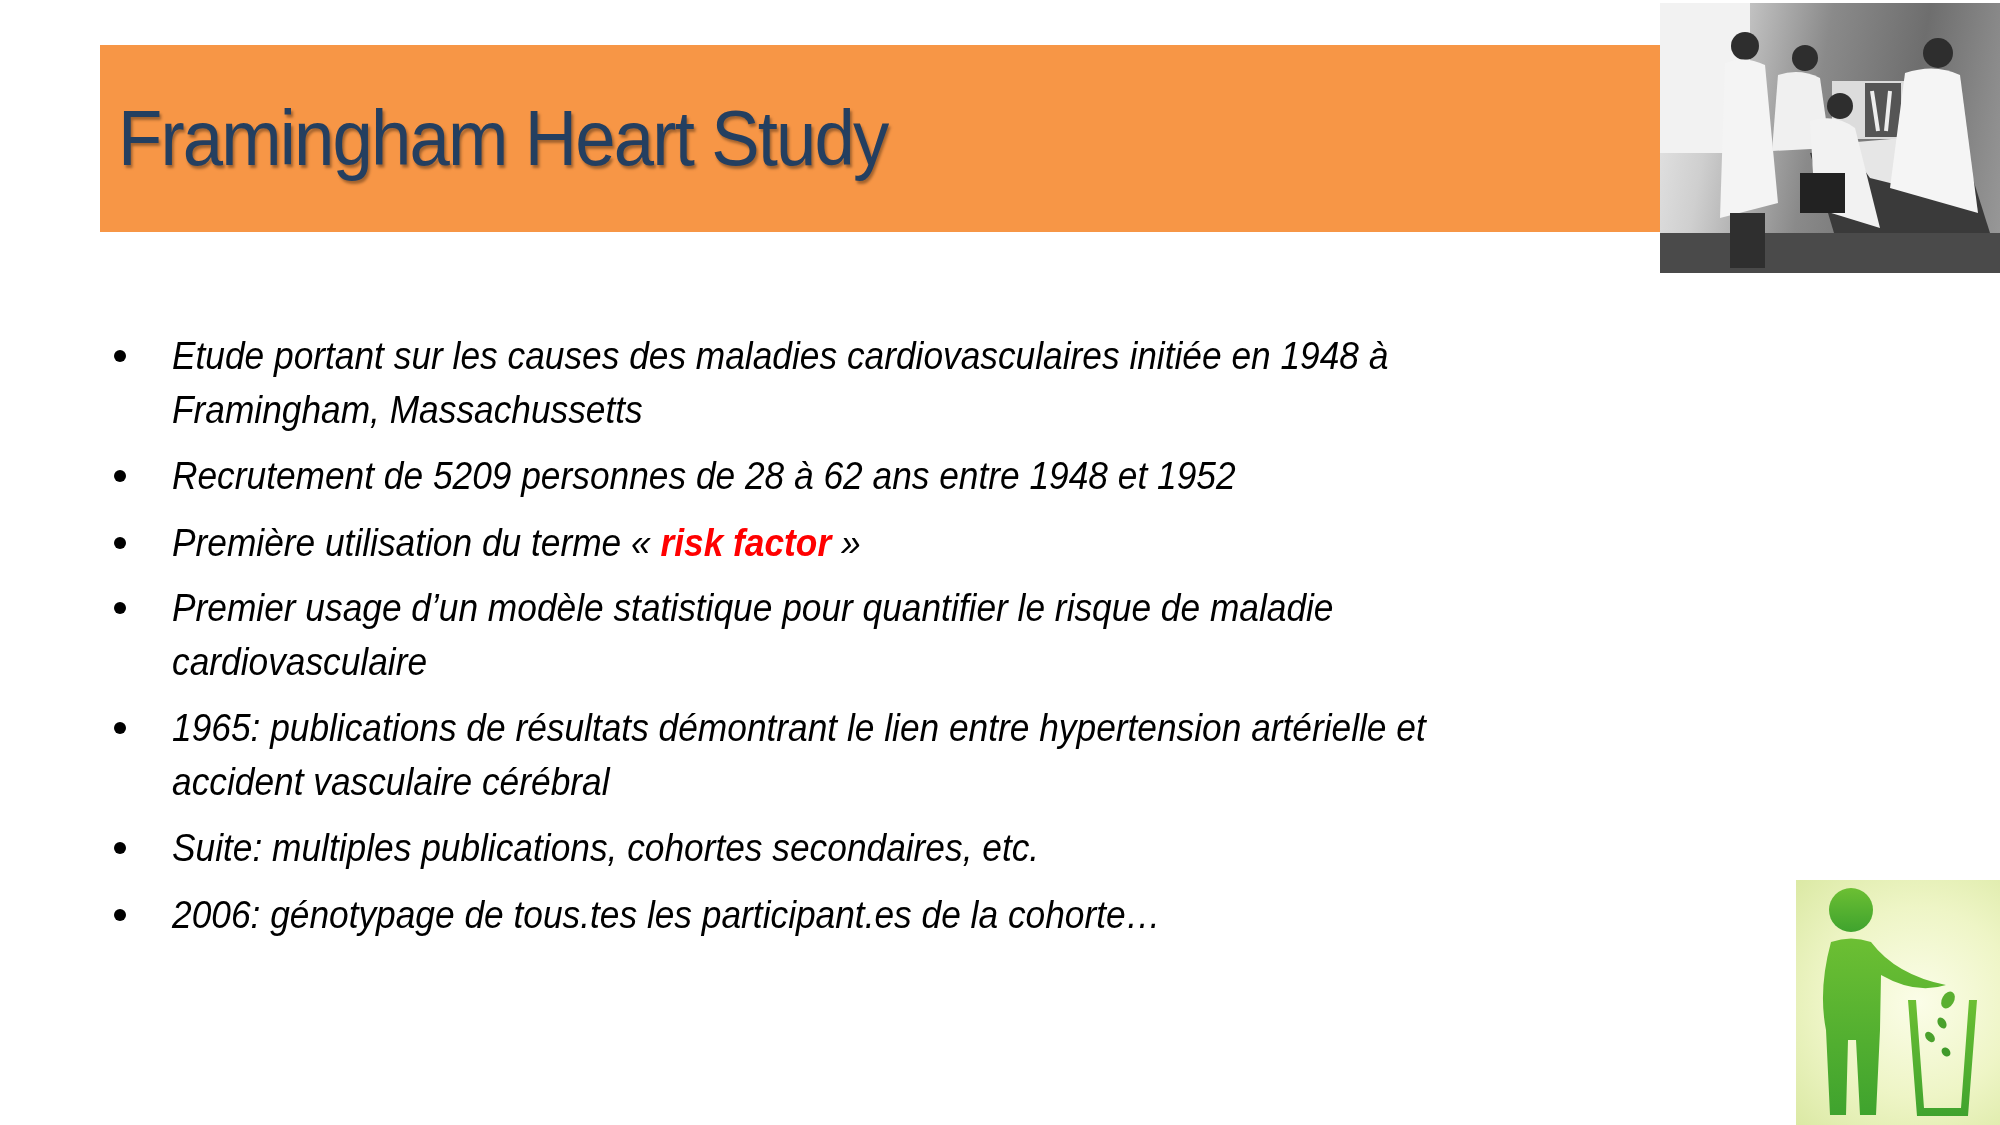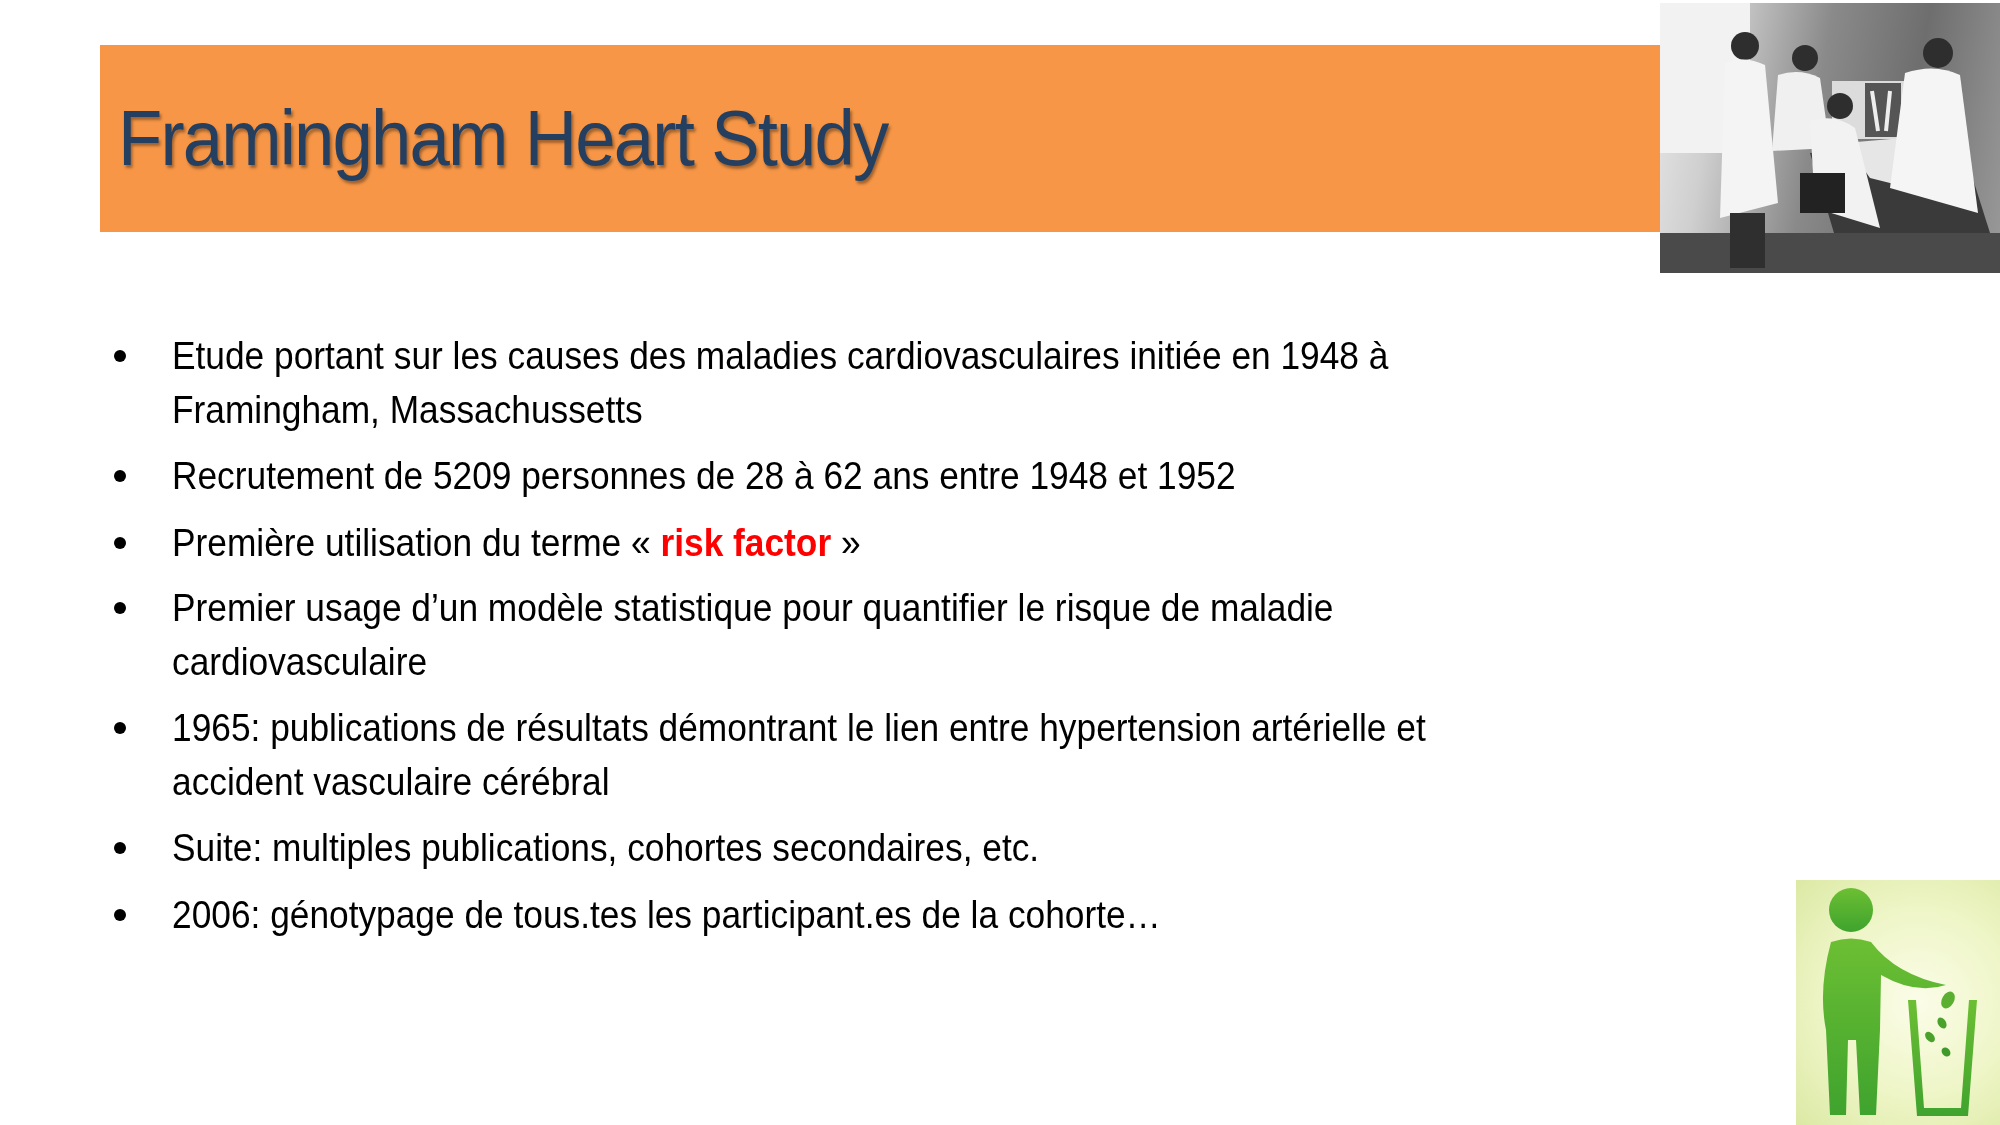--- a/index.html
+++ b/index.html
@@ -23,20 +23,21 @@
   }
   .photo {
     position: absolute; left: 1660px; top: 3px; width: 340px; height: 270px;
     background: linear-gradient(100deg, #e8e8e8 0%, #cfcfcf 18%, #8a8a8a 45%, #6e6e6e 70%, #9a9a9a 100%);
     overflow: hidden;
   }
   .photo svg { position: absolute; left: 0; top: 0; }
   .bullets {
     position: absolute; left: 0; top: 0; width: 2000px; height: 844px;
     pointer-events: none;
+    font-style: italic;
   }
   .line {
     position: absolute; left: 172px; white-space: nowrap;
     font-size: 39px; color: #000; line-height: 50px;
     transform: scaleX(0.905); transform-origin: left center;
   }
   .dot {
     position: absolute; left: 114px; width: 12px; height: 12px; border-radius: 50%;
     background: #000;
   }

